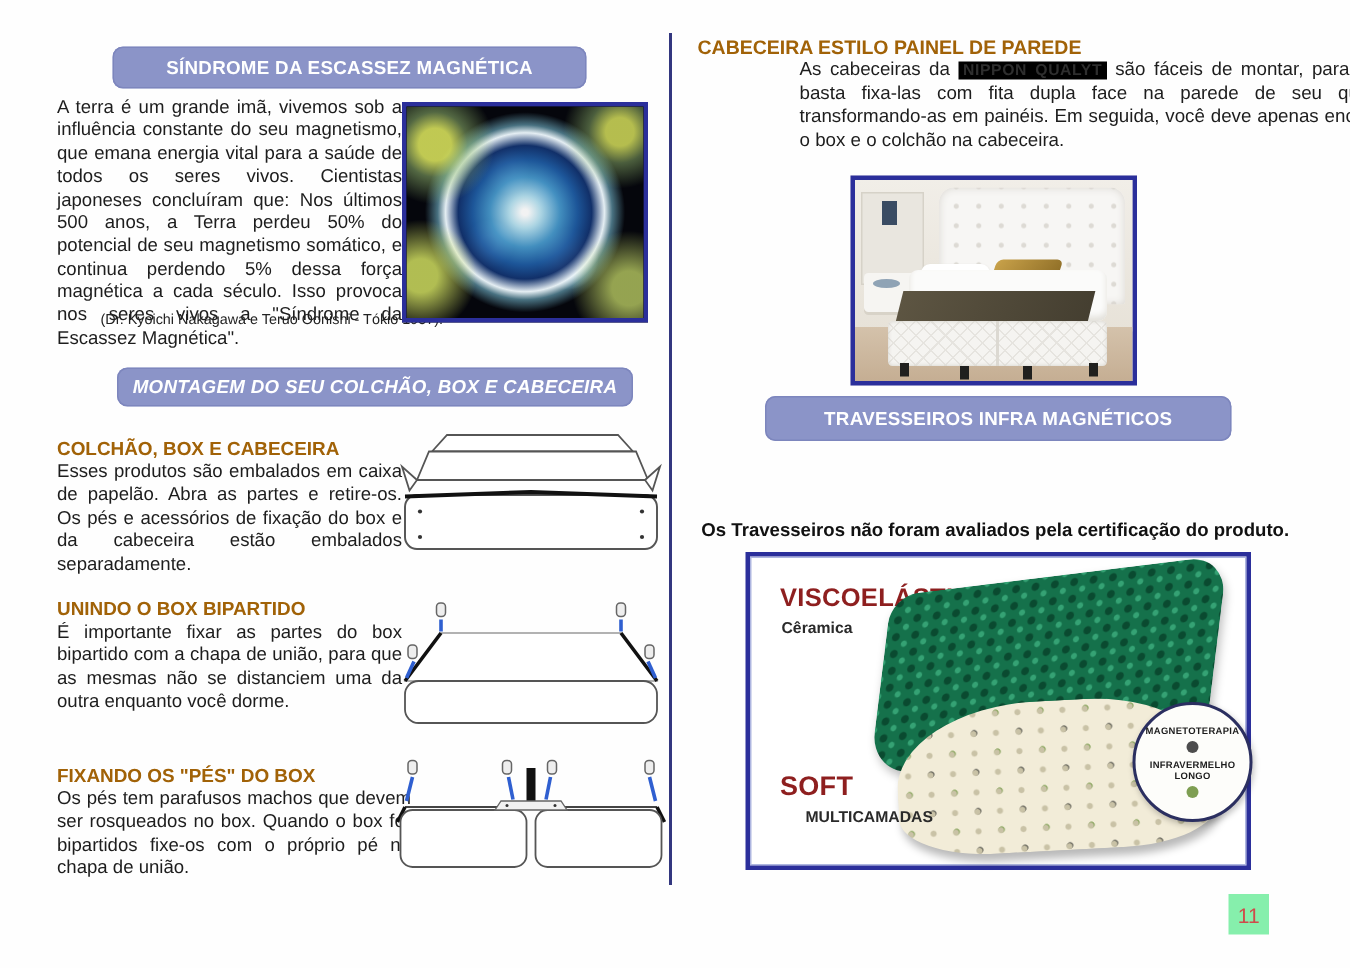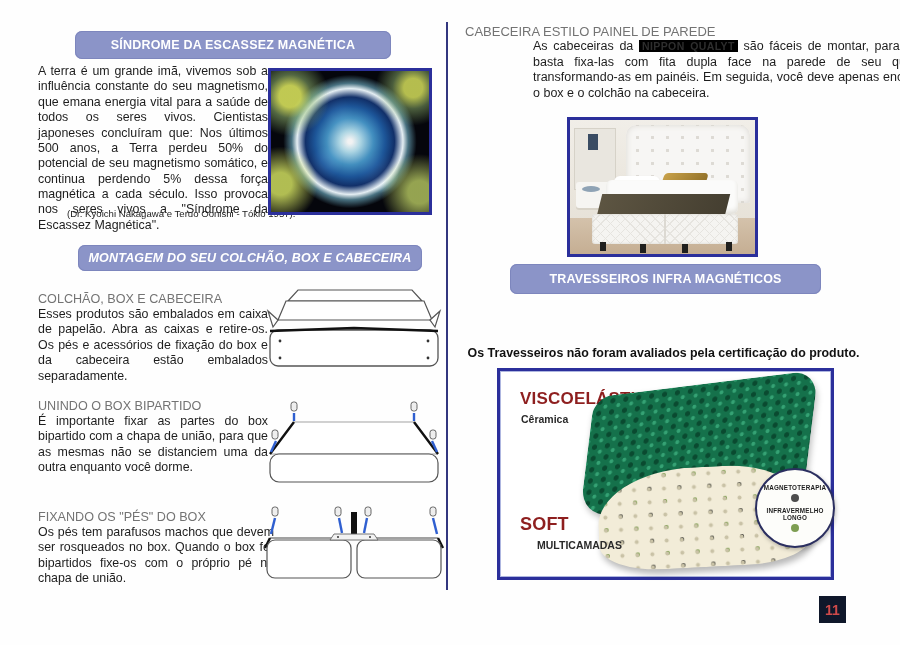--- a/index.html
+++ b/index.html
@@ -10,21 +10,21 @@
   .abs{position:absolute;}
   
   .banner{
     position:absolute;background:#8b94c8;border-radius:7px;
     color:#ffffff;font-weight:bold;font-size:12.5px;letter-spacing:.2px;
     display:flex;align-items:center;justify-content:center;text-align:center;
     box-shadow:0 0 0 1px #7d86bd inset;
   }
   
   .para{font-size:12.4px;line-height:1.24;text-align:justify;color:#1d1d1d;}
-  .sec-title{font-size:12.6px;font-weight:normal;color:#737373;}
+  .sec-title{font-size:12.6px;font-weight:bold;color:#a16207;}
   .citation{font-size:9.6px;color:#222;padding-left:29px;}
   .redacted{background:#000;color:#2e2e2e;font-size:10.5px;font-weight:bold;padding:0 3px;letter-spacing:.4px;}
   .divider{position:absolute;left:446px;top:22px;width:2px;height:568px;background:#33377f;}
   
   .sun-frame{position:absolute;left:268px;top:68px;width:164px;height:147px;
     border:3px solid #2b2f9b;box-sizing:border-box;background:#060608;overflow:hidden;}
   .sun{
     position:absolute;left:0;top:0;right:0;bottom:0;
     background:
       radial-gradient(circle at 12% 18%, rgba(225,235,95,.85) 0 6%, rgba(160,200,120,.5) 12%, transparent 22%),
@@ -81,40 +81,40 @@
   .badge{position:absolute;left:255px;top:97px;width:80px;height:80px;border-radius:50%;
     background:#fdfdfa;border:2px solid #2b2f60;box-sizing:border-box;
     display:flex;flex-direction:column;align-items:center;justify-content:center;text-align:center;
     box-shadow:1px 2px 4px rgba(0,0,0,.25);}
   .badge-line{font-size:6.3px;font-weight:bold;color:#1c1c1c;letter-spacing:.2px;line-height:1.25;}
   .dot{border-radius:50%;}
   .dot-dark{width:8px;height:8px;background:#4d4d4d;margin:2px 0;}
   .dot-green{width:8px;height:8px;background:#7e9e52;margin-top:2px;}
   
   .notice{position:absolute;left:465px;top:318px;width:397px;text-align:center;font-weight:bold;font-size:12.4px;color:#111;margin-top:28px;}
-  .page-num{position:absolute;left:819px;top:596px;width:27px;height:27px;background:#0f172a;
-    color:#cf4a4a;font-weight:bold;font-size:14px;display:flex;align-items:center;justify-content:center;}
+  .page-num{position:absolute;left:819px;top:596px;width:27px;height:27px;background:#86efac;
+    color:#cf4a4a;font-weight:normal;font-size:14px;display:flex;align-items:center;justify-content:center;}
 </style>
 </head>
 <body>
 
 <div class="banner" style="left:75px;top:31px;width:316px;height:28px;">SÍNDROME DA ESCASSEZ MAGNÉTICA</div>
 
 <div class="abs para" style="left:38px;top:64px;width:230px;">A terra é um grande imã, vivemos sob a influência constante do seu magnetismo, que emana energia vital para a saúde de todos os seres vivos. Cientistas japoneses concluíram que: Nos últimos 500 anos, a Terra perdeu 50% do potencial de seu magnetismo somático, e continua perdendo 5% dessa força magnética a cada século. Isso provoca nos seres vivos a "Síndrome da Escassez Magnética".</div>
 
 <div class="abs citation" style="left:38px;top:208px;width:240px;">(Dr. Kyoichi Nakagawa e Teruo Oonishi - Tókio 1957).</div>
 
 <div class="sun-frame">
   <div class="sun"></div>
 </div>
 
 <div class="banner" style="left:78px;top:245px;width:344px;height:26px;font-style:italic;">MONTAGEM DO SEU COLCHÃO, BOX E CABECEIRA</div>
 
 <div class="abs sec-title" style="left:38px;top:292px;">COLCHÃO, BOX E CABECEIRA</div>
-<div class="abs para" style="left:38px;top:307px;width:230px;">Esses produtos são embalados em caixa de papelão. Abra as caixas e retire-os. Os pés e acessórios de fixação do box e da cabeceira estão embalados separadamente.</div>
+<div class="abs para" style="left:38px;top:307px;width:230px;">Esses produtos são embalados em caixa de papelão. Abra as partes e retire-os. Os pés e acessórios de fixação do box e da cabeceira estão embalados separadamente.</div>
 
 <svg class="diagram" style="left:266px;top:284px;" width="176" height="90" viewBox="0 0 176 90">
   <polygon points="32,6 146,6 156,17 22,17" fill="#fff" stroke="#555" stroke-width="1.2"></polygon>
   <polygon points="20,17 158,17 166,36 12,36" fill="#fff" stroke="#555" stroke-width="1.2"></polygon>
   <polygon points="12,36 2,27 7,43" fill="#fff" stroke="#555" stroke-width="1.2"></polygon>
   <polygon points="164,36 174,27 169,43" fill="#fff" stroke="#555" stroke-width="1.2"></polygon>
   <rect x="4" y="46" width="168" height="36" rx="8" fill="#fff" stroke="#555" stroke-width="1.3"></rect>
   <path d="M4,47 L88,44 L172,47" fill="none" stroke="#111" stroke-width="2.6"></path>
   <circle cx="14" cy="57" r="1.4" fill="#333"></circle>
     <circle cx="162" cy="57" r="1.4" fill="#333"></circle>

